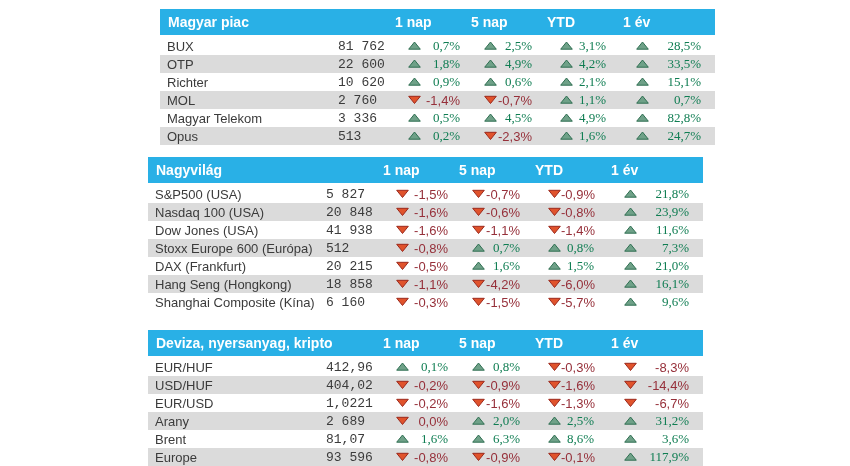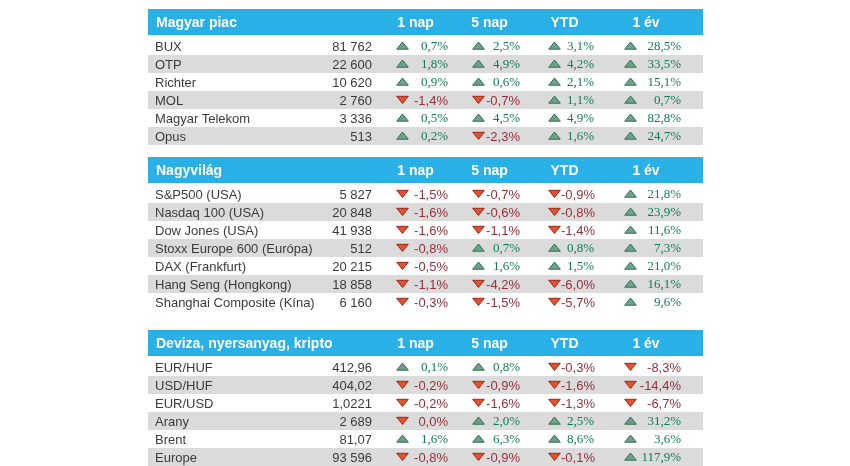--- a/index.html
+++ b/index.html
@@ -13,56 +13,56 @@
     position: absolute;
     left: 148px; top: 9px;
     width: 555px;
   }
   table {
     border-collapse: separate;
     border-spacing: 0;
     width: 555px;
     table-layout: fixed;
   }
-  table.t1 { margin-bottom: 12px; }
+  table.t1 { margin-bottom: 12px; margin-left: 12px; }
   table.t2 { margin-bottom: 19px; }
   col.c-name { width: 178px; }
   col.c-val  { width: 56px; }
   col.c-p1   { width: 76px; }
   col.c-p2   { width: 76px; }
   col.c-p3   { width: 76px; }
   col.c-p4   { width: 93px; }
   thead th {
     background: var(--hdr, #29B0E6);
     color: #ffffff;
     font-size: 14px;
     font-weight: bold;
     height: 24px;
     border-bottom: 2px solid #ffffff;
     white-space: nowrap;
   }
   th.title { text-align: left; padding-left: 8px; }
-  th.colh  { text-align: center; }
+  th.colh  { text-align: left; }
   tbody td {
     height: 18px;
     font-size: 13px;
     color: #3B3B3B;
     white-space: nowrap;
     padding: 0;
   }
   tbody tr:nth-child(even) td { background: var(--alt, #DBDBDB); }
   td.name { padding-left: 7px; }
-  td.val  { text-align: right; padding-right: 10px; }
+  td.val  { text-align: left; padding-right: 10px; font-family: Liberation Mono, monospace; }
   .chg { display: flex; align-items: center; height: 18px; }
   .arr { margin-left: 14px; line-height: 0; flex: 0 0 auto; }
   .pv  { flex: 1; text-align: right; }
   .p1 .chg, th.p1 { padding-right: 10px; }
   .p2 .chg, th.p2 { padding-right: 14px; }
   .p3 .chg, th.p3 { padding-right: 16px; }
-  .p4 .chg, th.p4 { padding-right: 22px; }
+  .p4 .chg, th.p4 { padding-right: 14px; }
   .chg.up .pv   { color: var(--pos, #0F7D52); font-family: Liberation Serif, serif; }
   .chg.down .pv { color: var(--neg, #96303A); }
   .source {
     margin-top: 3px;
     text-align: right;
     font-size: 12px;
     color: var(--src, #7F7F7F);
   }
 </style>
 </head>

